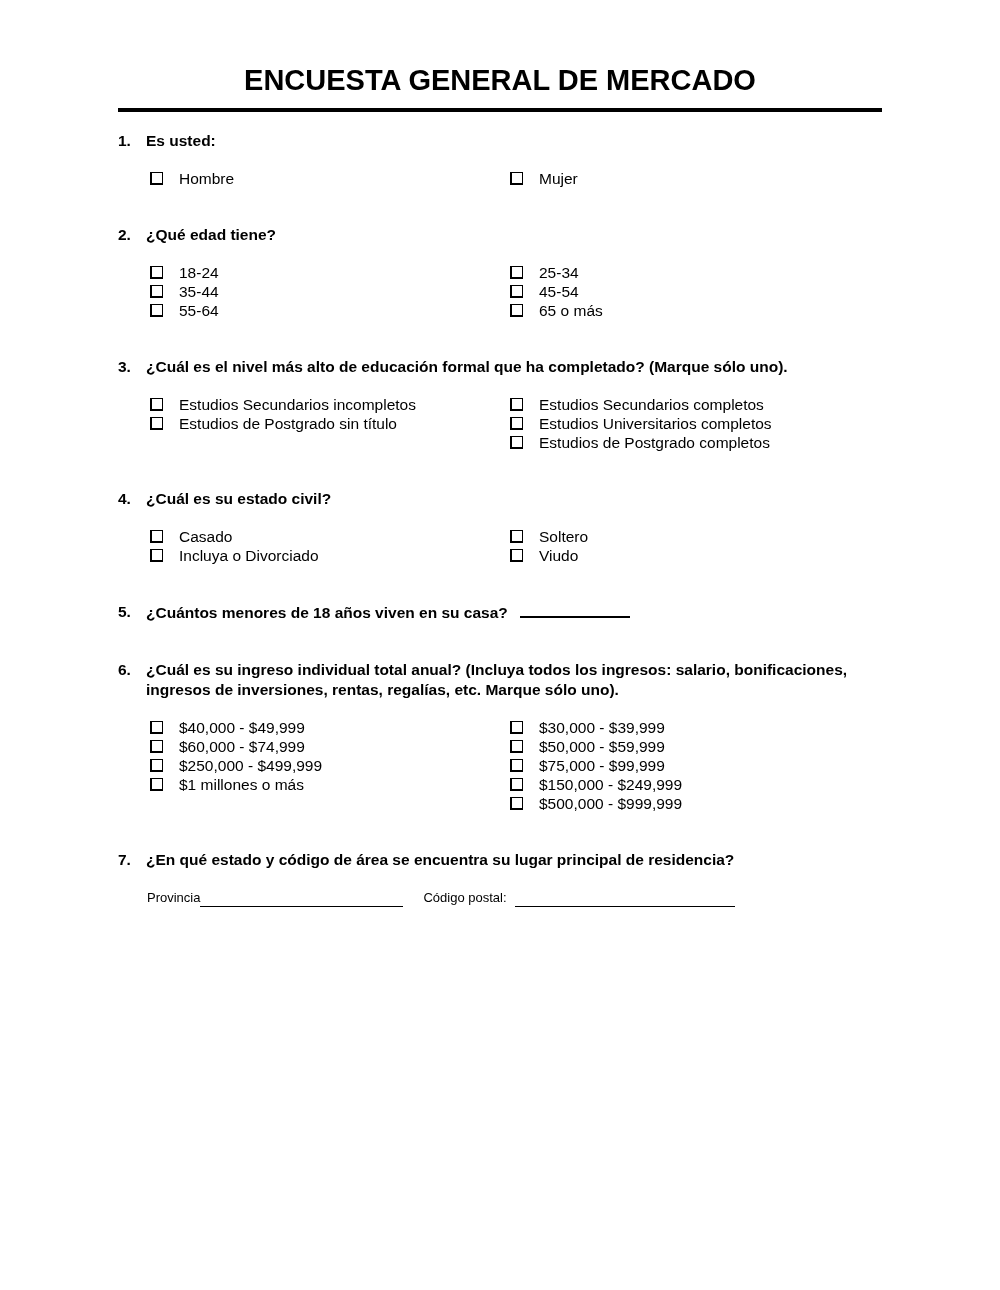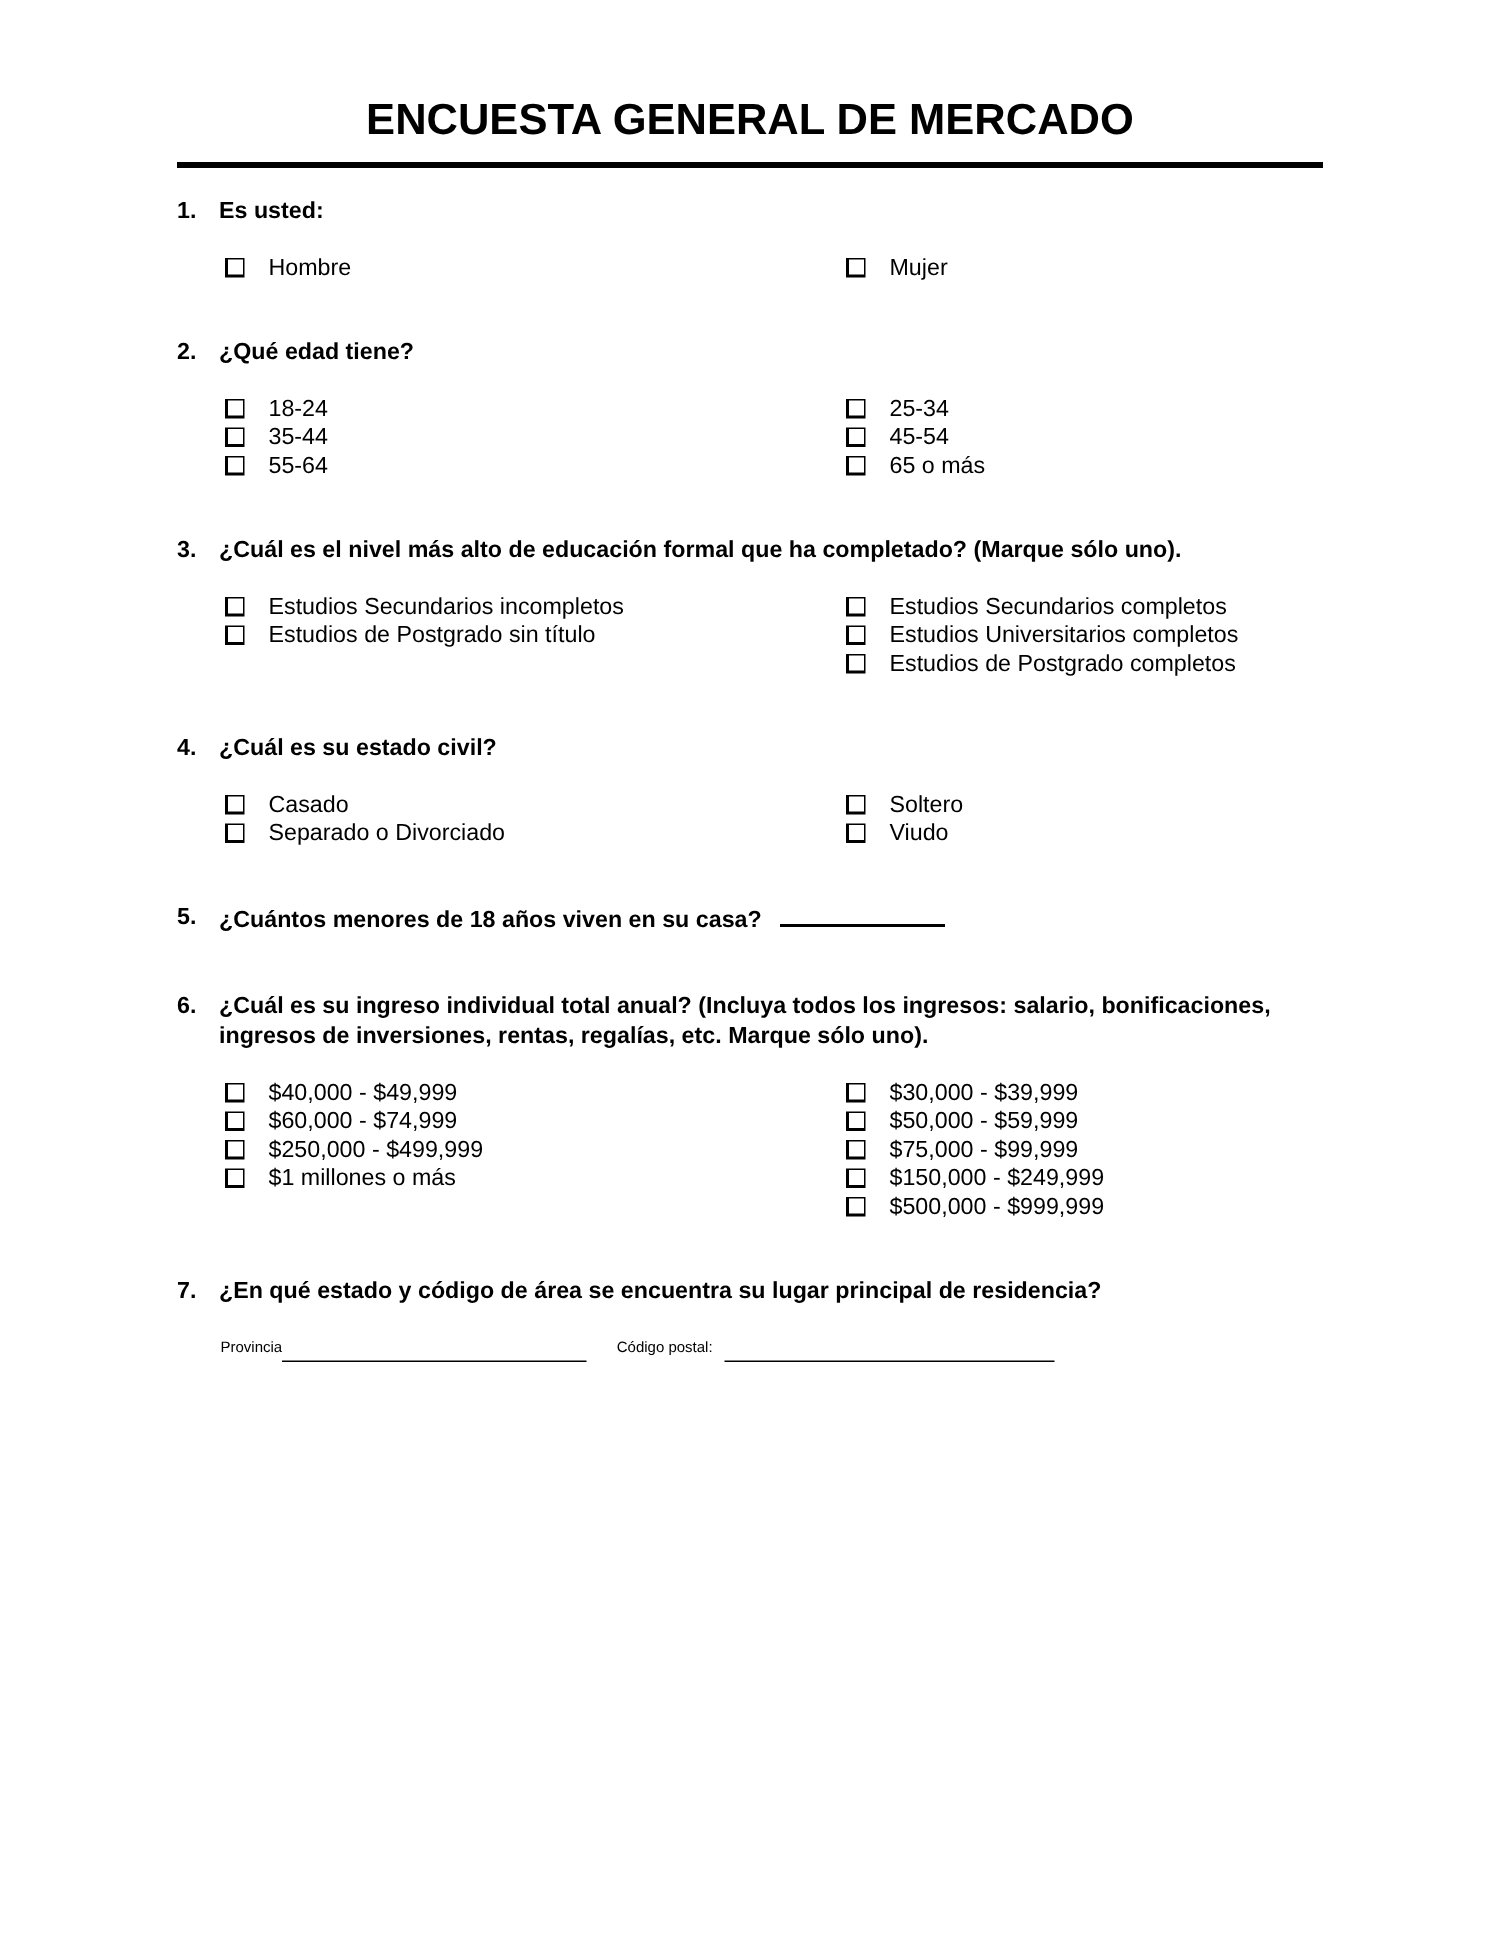--- a/index.html
+++ b/index.html
@@ -46,21 +46,21 @@
     margin-left: 12px;
     vertical-align: baseline;
   }
   .options {
     display: flex;
     margin-left: 32px;
     margin-top: 18px;
     font-size: 15.5px;
     font-weight: normal;
   }
-  .col-left { width: 414px; flex-shrink: 0; }
+  .col-left { width: 360px; flex-shrink: 0; }
   .col-right { flex: 1; }
   .opt {
     display: flex;
     align-items: center;
     height: 19px;
   }
   .cbx {
     display: inline-block;
     width: 10px;
     height: 10px;
@@ -70,21 +70,21 @@
     margin-right: 16px;
     flex-shrink: 0;
     background: #fff;
     box-sizing: content-box;
   }
   .fill-row {
     display: flex;
     align-items: flex-end;
     margin-left: 29px;
     margin-top: 19px;
-    font-size: 10px;
+    font-size: 13px;
     font-weight: normal;
   }
   .fill-label { line-height: 18px; white-space: pre; }
   .fill-underline {
     display: inline-block;
     height: 15px;
     border-bottom: 1.8px solid #000;
   }
   .ul-provincia { width: 203px; }
   .ul-postal { width: 220px; margin-left: 8px; }
@@ -191,21 +191,21 @@
           <div class="q-text"><span>¿Cuál es su estado civil?</span></div>
         </div>
         <div class="options">
           <div class="col-left">
             <div class="opt">
               <span class="cbx"></span>
               <span class="opt-label">Casado</span>
             </div>
             <div class="opt">
               <span class="cbx"></span>
-              <span class="opt-label">Separado o Divorciado</span>
+              <span class="opt-label">Incluya o Divorciado</span>
             </div>
           </div>
           <div class="col-right">
             <div class="opt">
               <span class="cbx"></span>
               <span class="opt-label">Soltero</span>
             </div>
             <div class="opt">
               <span class="cbx"></span>
               <span class="opt-label">Viudo</span>

